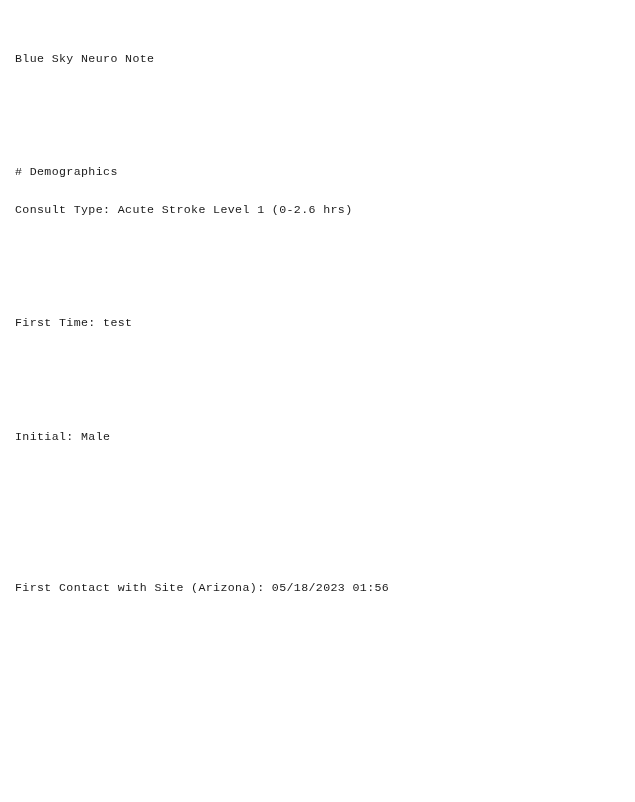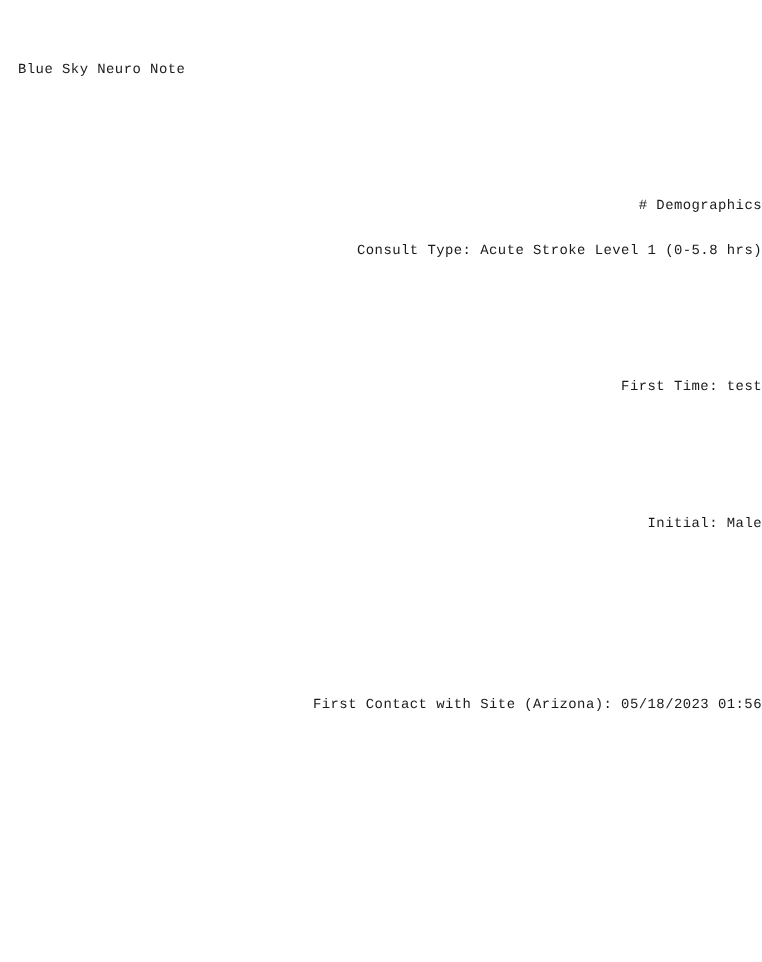--- a/index.html
+++ b/index.html
@@ -34,35 +34,34 @@
     white-space: pre;
     min-height: 12.6px;
   }
   .blank {
     height: 12.6px;
     line-height: 12.6px;
   }
   .block {
     margin: 0;
     padding: 0;
-    text-align: right;
   }
 </style>
 </head>
 <body>
 
 <div class="page">
   <div class="note">
 
     <div class="line">Blue Sky Neuro Note</div>
     <div class="blank"></div>
 
     <div class="block">
       <div class="line"># Demographics</div>
-      <div class="line">Consult Type: Acute Stroke Level 1 (0-5.8 hrs)</div>
+      <div class="line">Consult Type: Acute Stroke Level 1 (0-2.6 hrs)</div>
       <div class="blank"></div>
       <div class="blank"></div>
       <div class="line">First Time: test</div>
       <div class="blank"></div>
       <div class="blank"></div>
       <div class="line">Initial: Male</div>
       <div class="blank"></div>
       <div class="blank"></div>
       <div class="blank"></div>
       <div class="line">First Contact with Site (Arizona): 05/18/2023 01:56</div>

